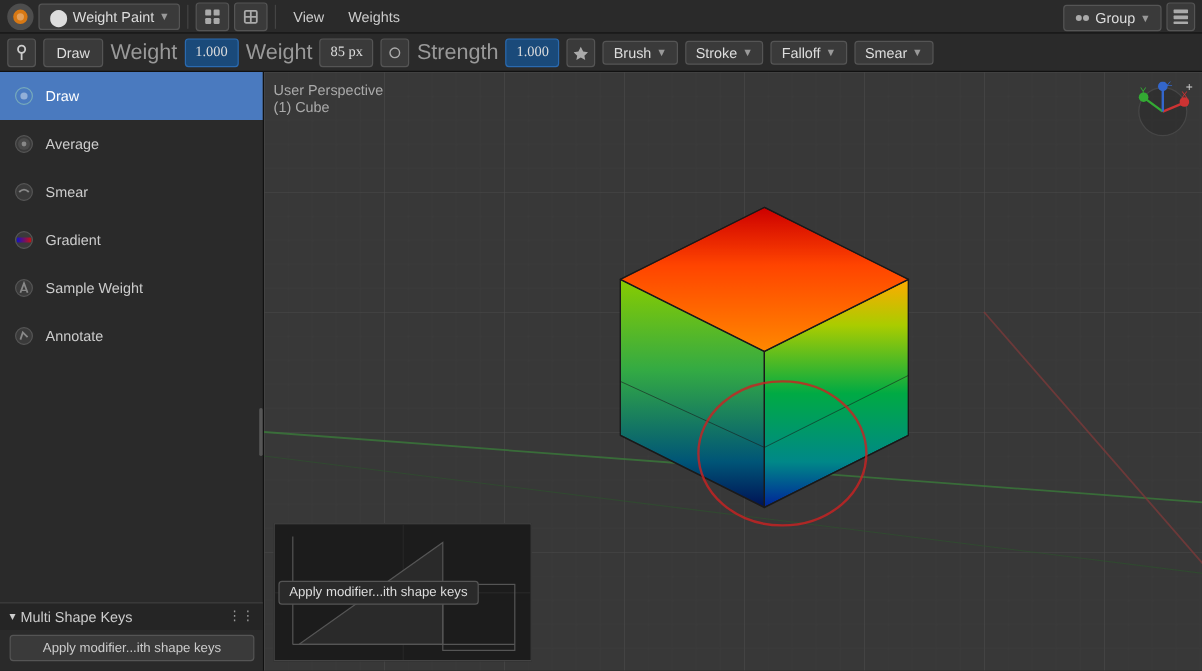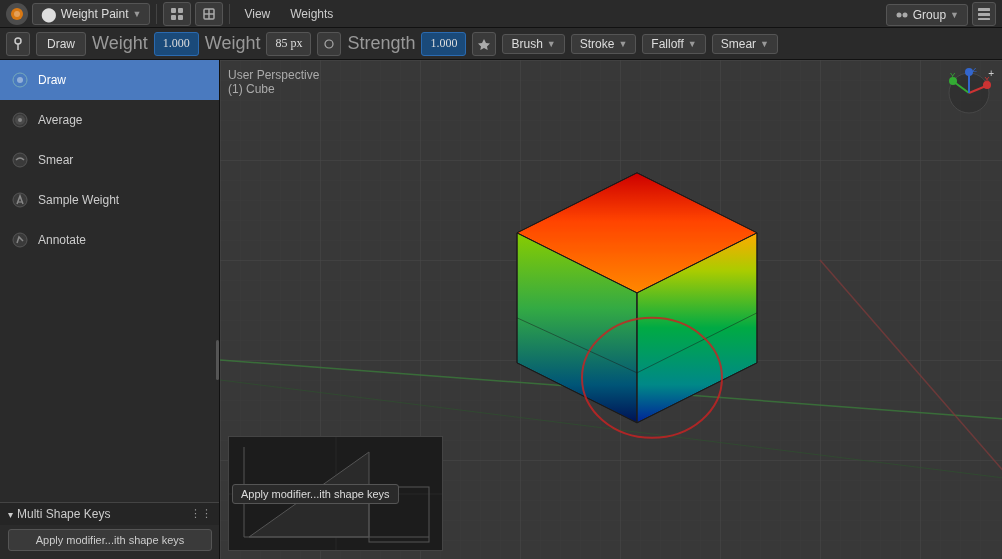--- a/index.html
+++ b/index.html
@@ -249,20 +249,35 @@
     <div class="sidebar-tool">
       <div class="sidebar-tool-icon">
         <svg width="18" height="18" viewBox="0 0 18 18" fill="none">
           <circle cx="9" cy="9" r="7" fill="#3a3a3a" stroke="#555" stroke-width="1"></circle>
           <path d="M5 9 Q9 5 13 9" stroke="#888" stroke-width="1.5" fill="none"></path>
         </svg>
       </div>
       <span>Smear</span>
     </div>
 
+    <div class="sidebar-tool">
+      <div class="sidebar-tool-icon">
+        <svg width="18" height="18" viewBox="0 0 18 18" fill="none">
+          <circle cx="9" cy="9" r="7" fill="#3a3a3a" stroke="#555" stroke-width="1"></circle>
+          <defs>
+            <linearGradient id="g1" x1="0" y1="0" x2="1" y2="0">
+              <stop offset="0%" stop-color="#00f"></stop>
+              <stop offset="100%" stop-color="#f00"></stop>
+            </linearGradient>
+          </defs>
+          <rect x="3" y="7" width="12" height="4" rx="1" fill="url(#g1)" opacity="0.7"></rect>
+        </svg>
+      </div>
+      <span>Gradient</span>
+    </div>
 
     <div class="sidebar-tool">
       <div class="sidebar-tool-icon">
         <svg width="18" height="18" viewBox="0 0 18 18" fill="none">
           <circle cx="9" cy="9" r="7" fill="#3a3a3a" stroke="#555" stroke-width="1"></circle>
           <path d="M6 13 L9 5 L12 13" stroke="#888" stroke-width="1.5" fill="none"></path>
           <line x1="7" y1="11" x2="11" y2="11" stroke="#888" stroke-width="1.2"></line>
         </svg>
       </div>
       <span>Sample Weight</span>

